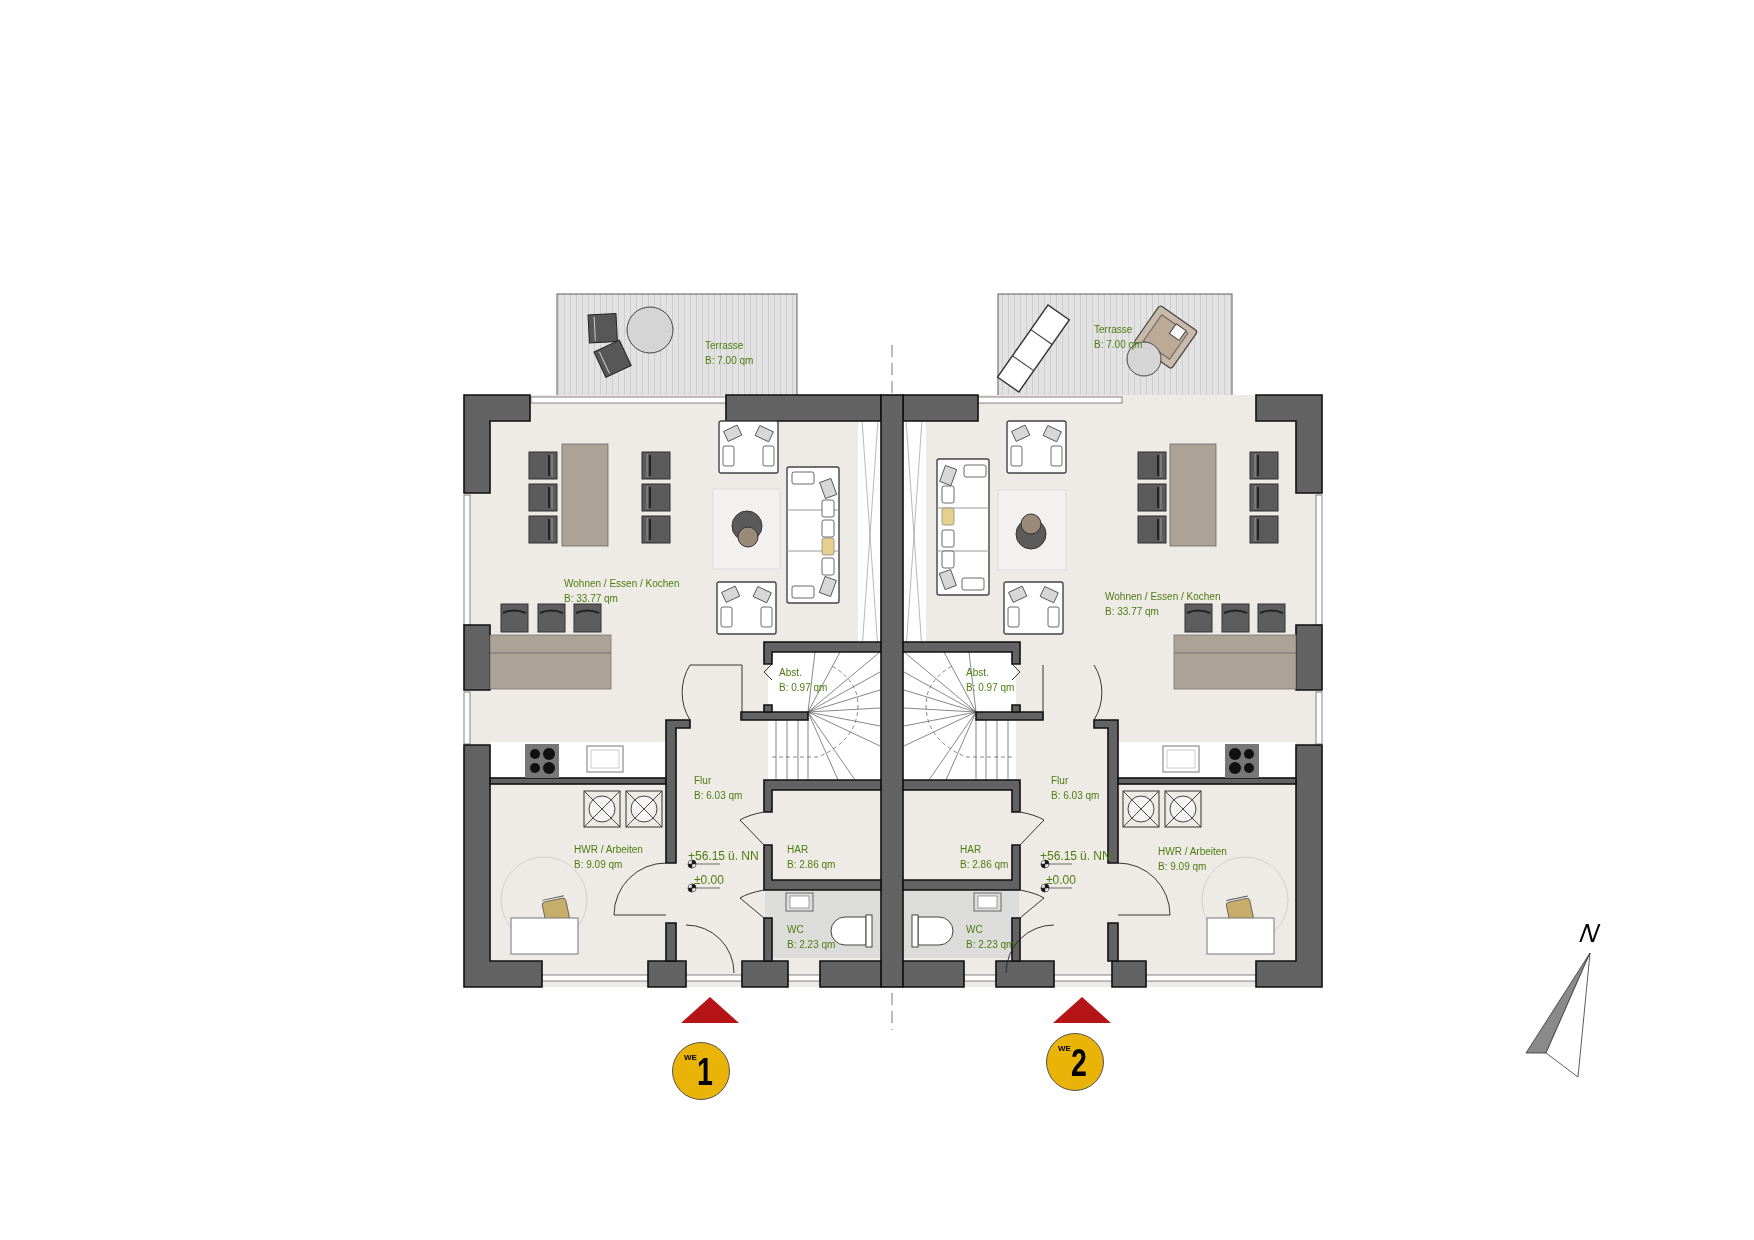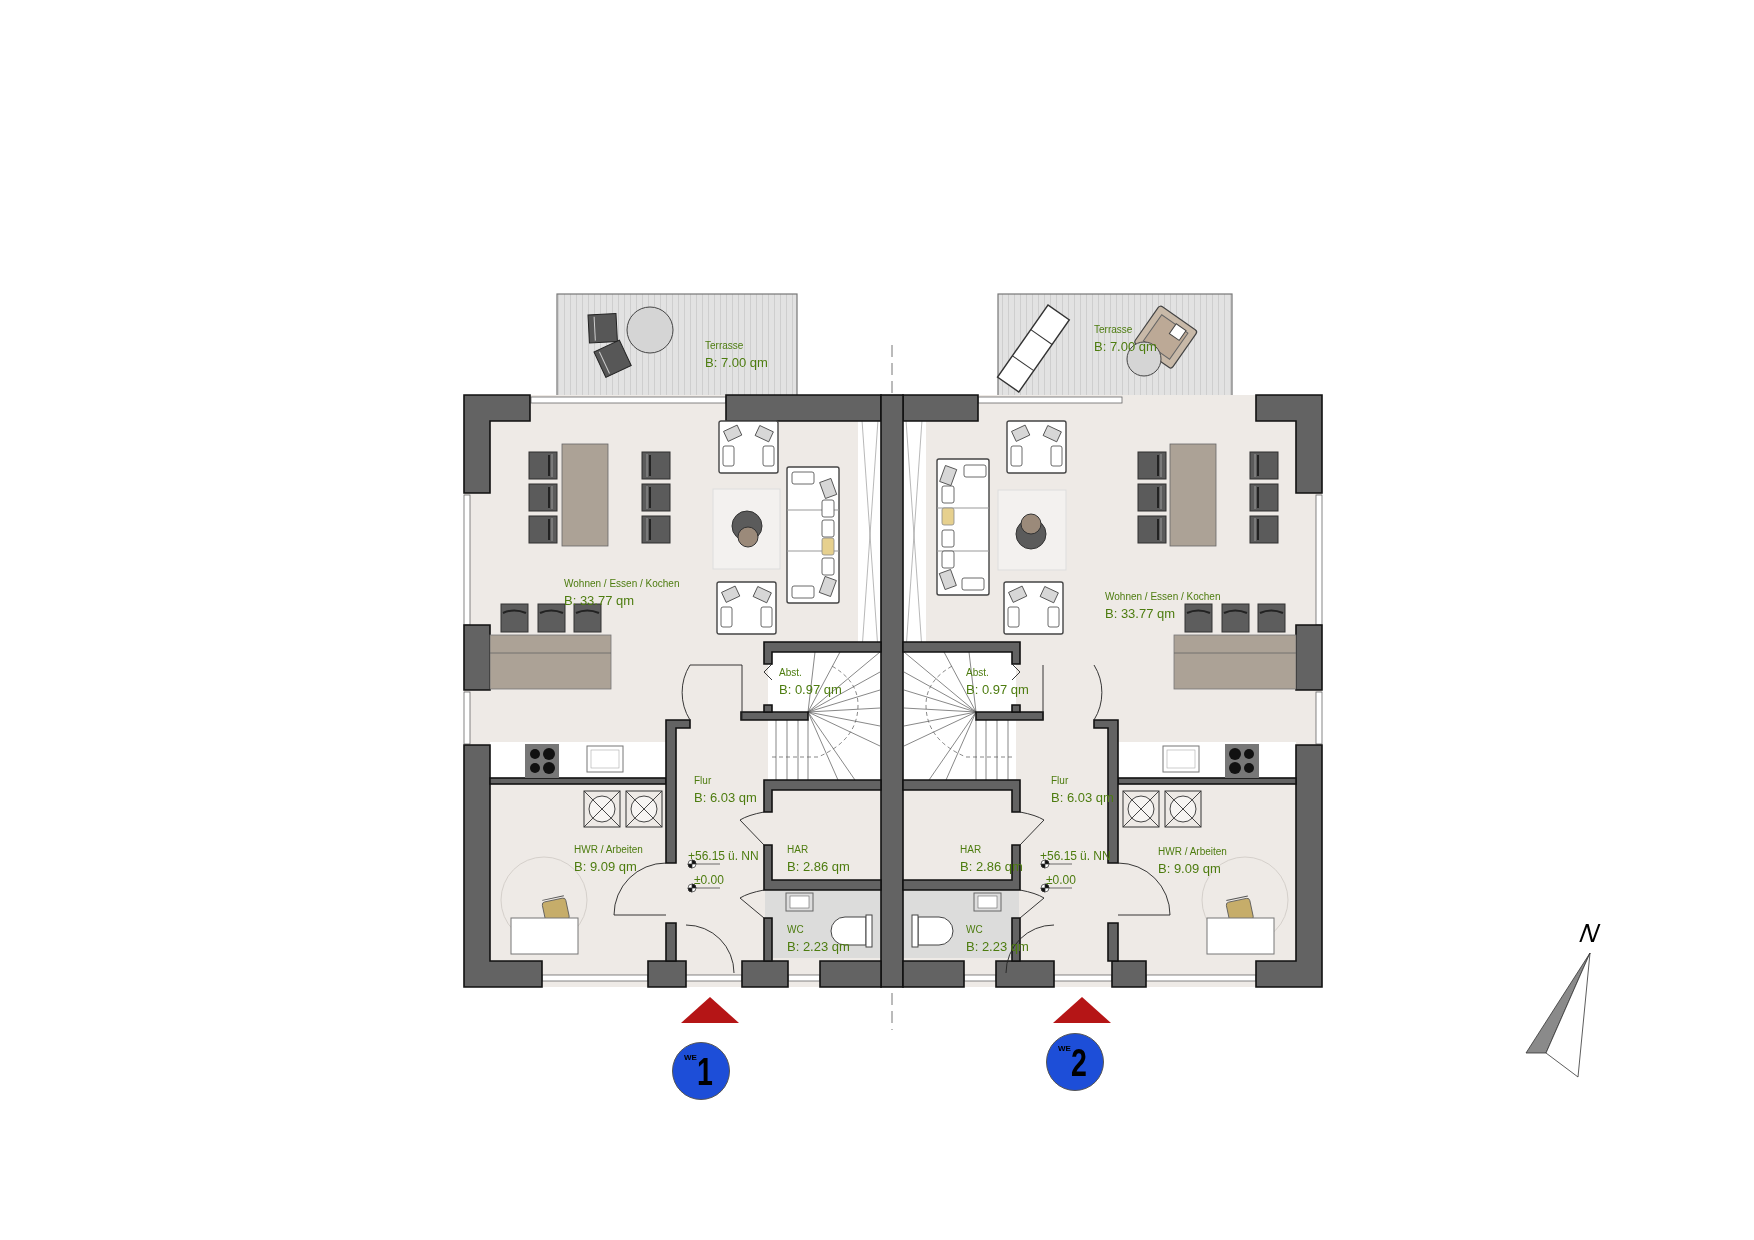--- a/index.html
+++ b/index.html
@@ -1,22 +1,22 @@
 <!DOCTYPE html>
 <html><head>
 <meta charset="utf-8">
 <style>
   html, body { margin:0; padding:0; background:#ffffff; }
   body { width:1754px; height:1240px; position:relative; overflow:hidden; font-family:"Liberation Sans", sans-serif; }
   #plan { position:absolute; left:0; top:0; width:1754px; height:1240px; }
   .lbl { position:absolute; color:#4d7c0f; white-space:nowrap; line-height:1; }
   .room-name { font-size:10px; }
-  .room-area { font-size:13px; margin-top:4px; display:block; }
+  .room-area { font-size:10px; margin-top:4px; display:block; }
   .elev { font-size:12px; }
-  .we-badge { position:absolute; width:56px; height:56px; border:1px solid #555; border-radius:50%; background:#1d4ed8; }
+  .we-badge { position:absolute; width:56px; height:56px; border:1px solid #555; border-radius:50%; background:#eab308; }
   .we-badge .we { position:absolute; left:11px; top:10px; font-size:8px; font-weight:bold; }
   .we-badge .num { position:absolute; left:24px; top:8px; font-size:38px; font-weight:bold; transform:scaleX(0.75); transform-origin:left top; }
   .north-label { position:absolute; font-size:26px; font-style:italic; transform:skewX(-10deg); }
   .entry-arrow { position:absolute; width:0; height:0; border-left:29px solid transparent; border-right:29px solid transparent; border-bottom:26px solid #b51516; }
 </style>
 </head>
 <body>
 
 <svg id="plan" viewBox="0 0 1754 1240" xmlns="http://www.w3.org/2000/svg">
   <defs>

